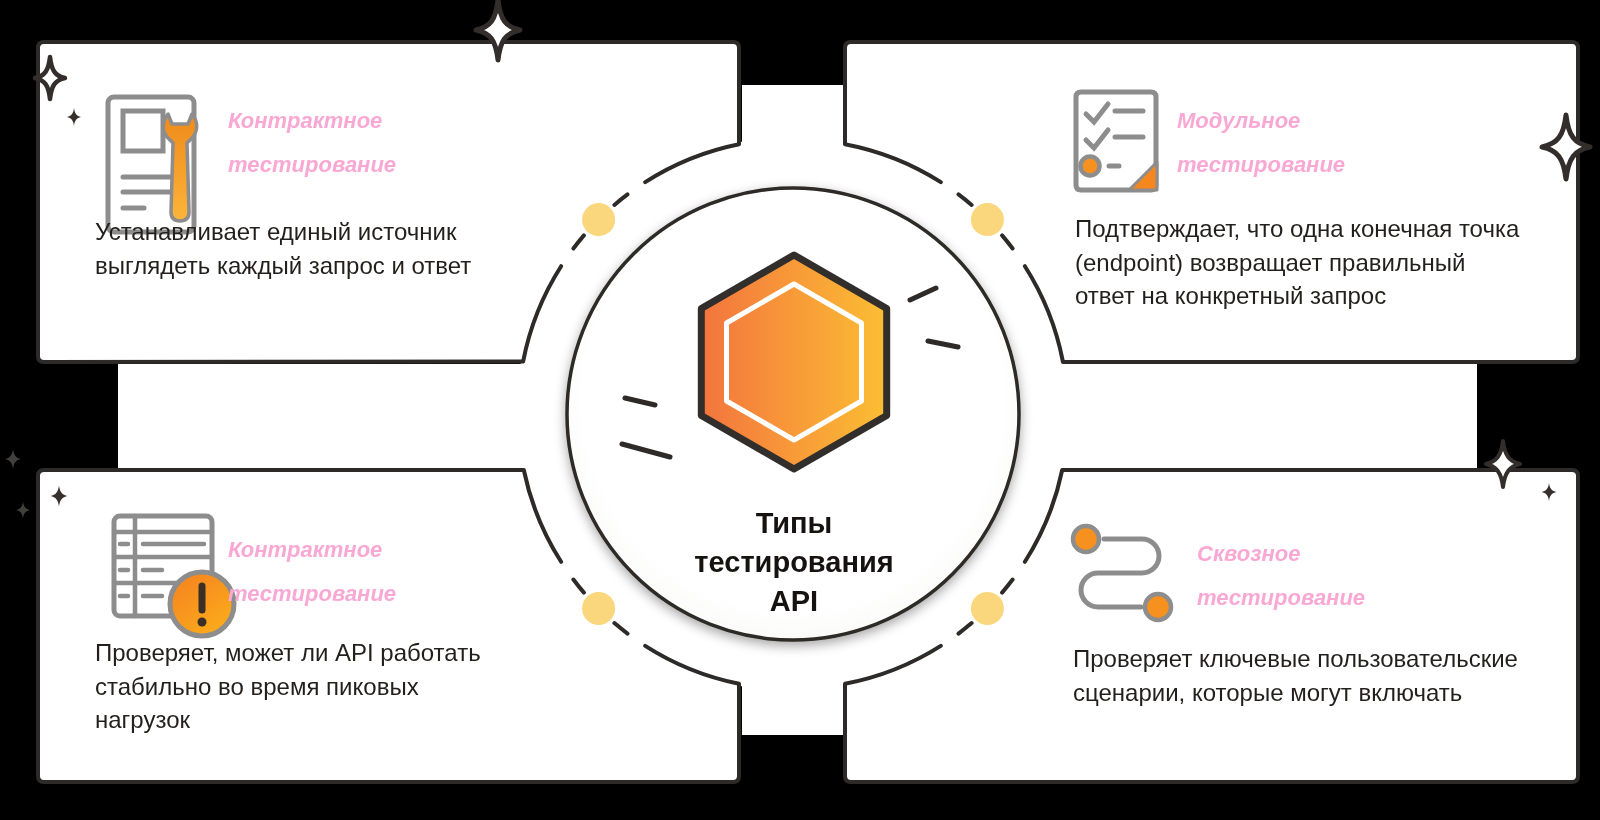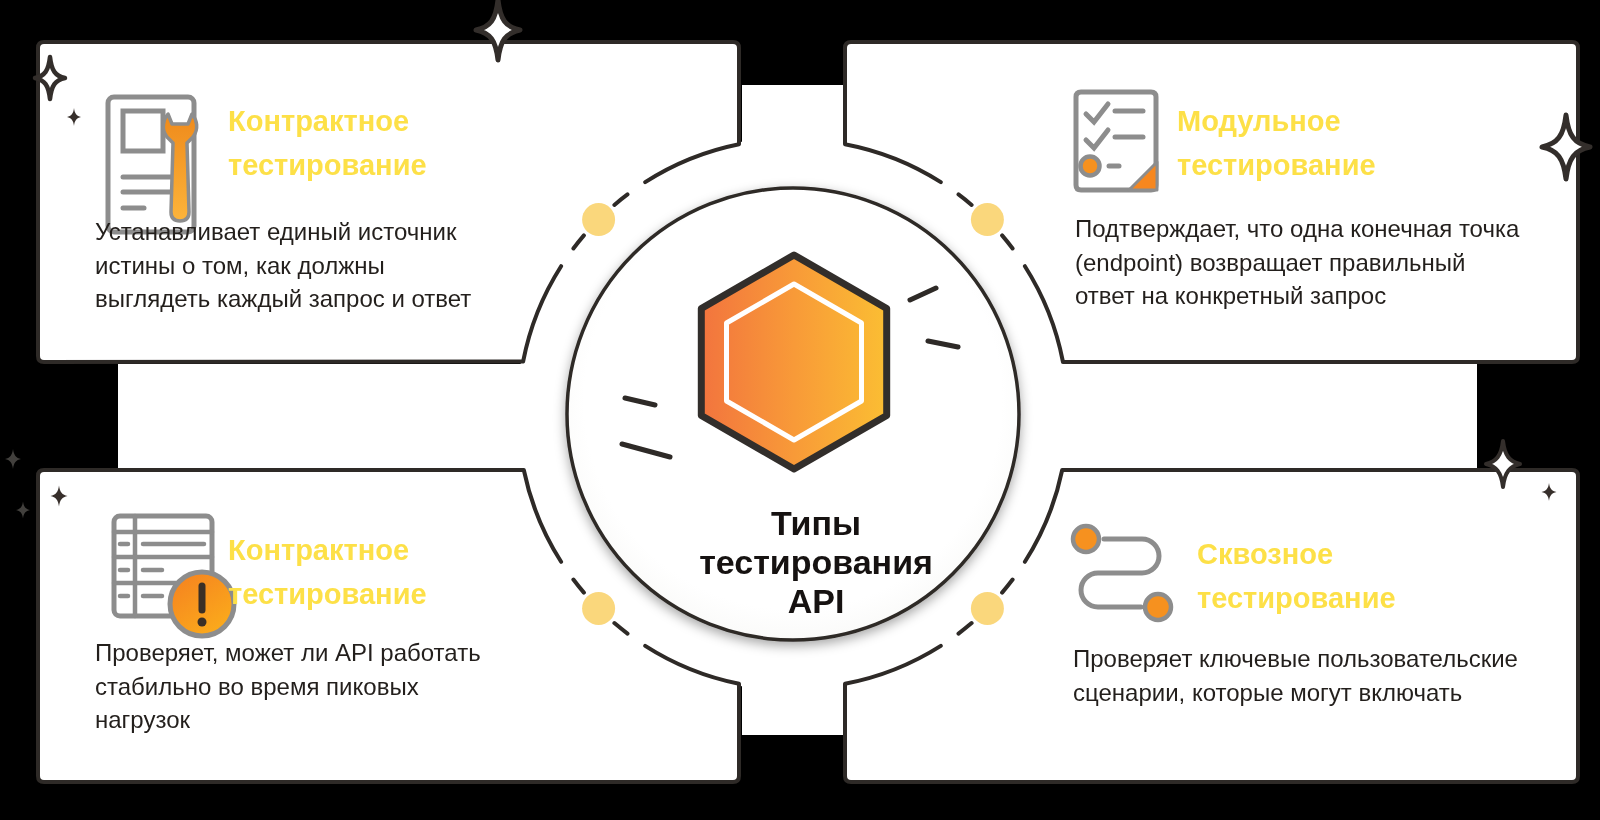--- a/index.html
+++ b/index.html
@@ -1,24 +1,24 @@
 <!DOCTYPE html>
 <html><head>
 <meta charset="utf-8">
 <style>
   html,body{margin:0;padding:0;background:#000;}
   #stage{position:relative;width:1600px;height:820px;overflow:hidden;background:#000;
          font-family:"Liberation Sans", sans-serif;}
   #bg-svg{position:absolute;left:0;top:0;}
   .icon-svg{position:absolute;}
-  .card-title{position:absolute;font-weight:700;font-size:29px;line-height:44px;color:#fde047;}
+  .card-title{position:absolute;font-weight:700;font-size:22px;line-height:44px;color:#f9a8d4;font-style:italic;}
   .card-body{position:absolute;font-weight:400;font-size:24px;line-height:33.5px;color:#231f1c;}
   .t-line{display:block;white-space:nowrap;}
-  .center-label{position:absolute;left:640px;top:504px;width:352px;text-align:center;
-                font-weight:700;font-size:34px;line-height:39px;color:#161211;}
+  .center-label{position:absolute;left:618px;top:504px;width:352px;text-align:center;
+                font-weight:700;font-size:29px;line-height:39px;color:#161211;}
 </style>
 </head>
 <body>
 
 <div id="stage">
 
   <svg id="bg-svg" width="1600" height="820" viewBox="0 0 1600 820">
     <defs>
       <linearGradient id="hexGrad" gradientUnits="userSpaceOnUse" x1="701" y1="362" x2="887" y2="362">
         <stop offset="0" stop-color="#f2743e"></stop>
@@ -161,21 +161,20 @@
     <circle cx="18" cy="19" r="13" fill="#f6911f" stroke="#8d8d8d" stroke-width="4.5"></circle>
     <circle cx="90" cy="87" r="13" fill="#f6911f" stroke="#8d8d8d" stroke-width="4.5"></circle>
   </svg>
 
   <div class="card-title" style="left:228px;top:99px;">
     <span class="t-line">Контрактное</span>
     <span class="t-line">тестирование</span>
   </div>
   <div class="card-body" style="left:95px;top:215px;">
     <span class="t-line">Устанавливает единый источник</span>
-    <span class="t-line">истины о том, как должны</span>
     <span class="t-line">выглядеть каждый запрос и ответ</span>
   </div>
 
   <div class="card-title" style="left:1177px;top:99px;">
     <span class="t-line">Модульное</span>
     <span class="t-line">тестирование</span>
   </div>
   <div class="card-body" style="left:1075px;top:212px;">
     <span class="t-line">Подтверждает, что одна конечная точка</span>
     <span class="t-line">(endpoint) возвращает правильный</span>

